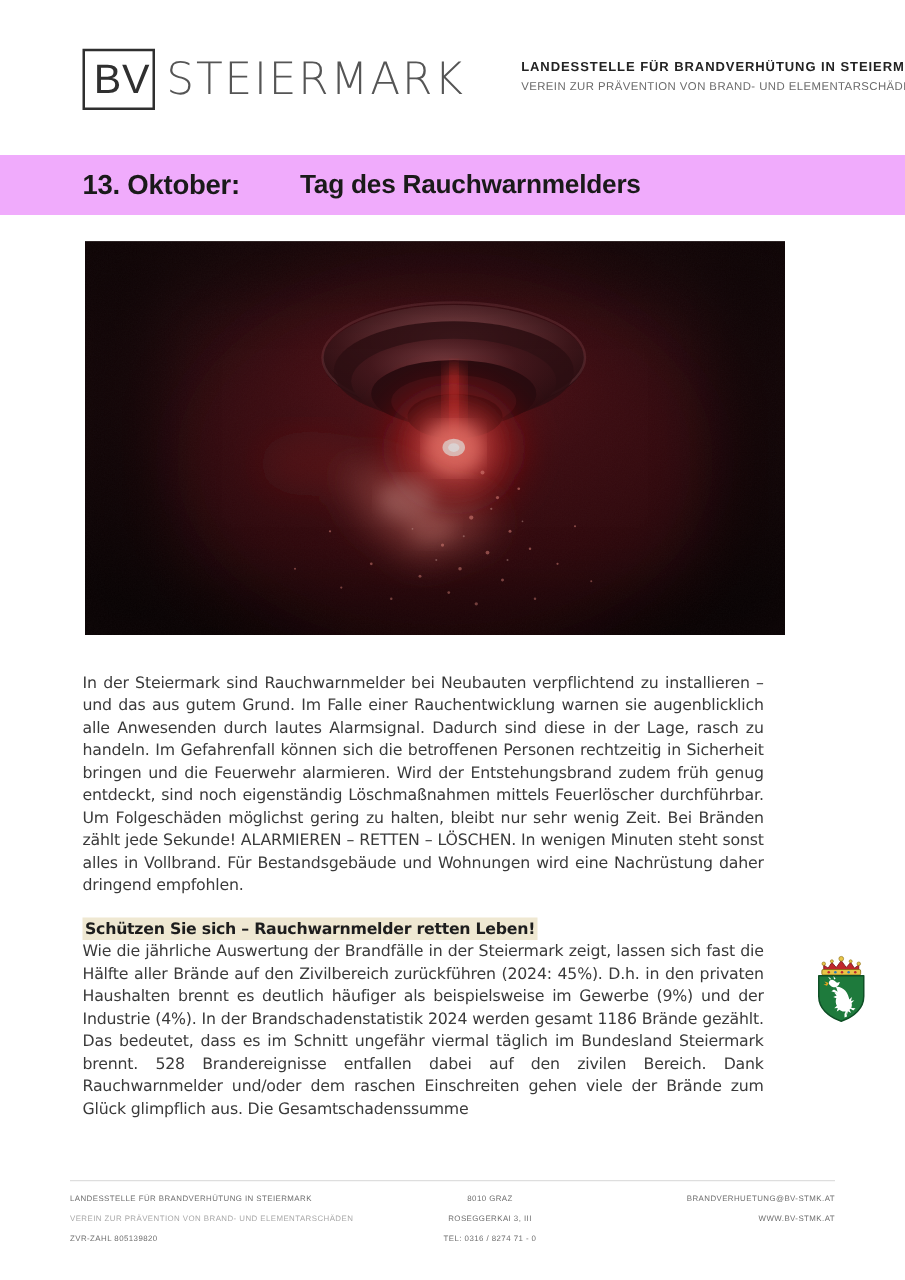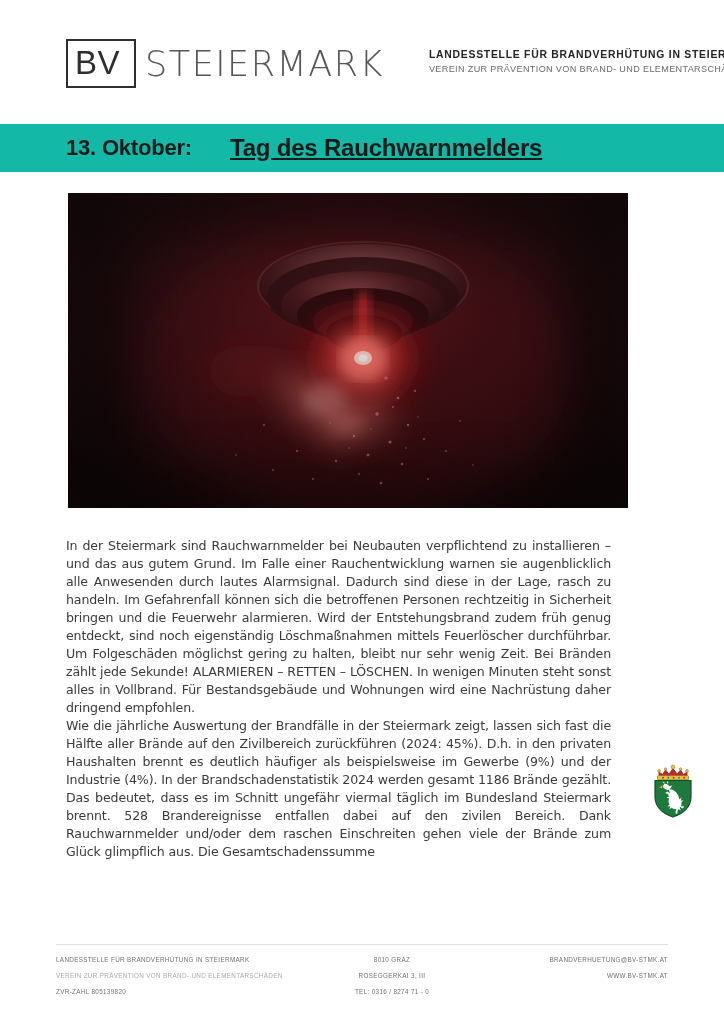--- a/index.html
+++ b/index.html
@@ -39,21 +39,21 @@
     display: flex;
     align-items: center;
     margin-left: 66px;
     margin-top: 3px;
   }
   .logo-bv {
     border: 2px solid #2f2f2f;
     font-size: 33px;
     line-height: 1;
     letter-spacing: 0.5px;
-    padding: 5px 14px 7px 7px;
+    padding: 5px 2px 7px 7px;
     font-weight: 400;
     color: #2f2f2f;
     font-family: "Liberation Sans", sans-serif;
   }
   .logo-word {
     font-size: 35px;
     letter-spacing: 1.5px;
     color: #555555;
     font-weight: 300;
     margin-left: 9px;
@@ -80,38 +80,38 @@
     white-space: nowrap;
   }
 
   
   .banner {
     position: absolute;
     top: 124px;
     left: 0;
     width: 724px;
     height: 48px;
-    background: #14b8a6;
+    background: #f0abfc;
     display: flex;
     align-items: center;
+    gap: 10px;
   }
   .banner-date {
     margin-left: 66px;
     font-size: 22px;
     font-weight: bold;
     color: #1a1a1a;
     letter-spacing: -0.2px;
   }
   .banner-title {
     margin-left: 38px;
-    font-size: 24px;
+    font-size: 21px;
     font-weight: bold;
     color: #1a1a1a;
     letter-spacing: -0.2px;
-    text-decoration: underline;
   }
 
   
   .photo {
     position: absolute;
     top: 193px;
     left: 68px;
     width: 560px;
     height: 315px;
     overflow: hidden;
@@ -334,20 +334,23 @@
 
       <rect width="560" height="315" fill="none"></rect>
       <rect width="560" height="315" fill="url(#ceilGlow)" opacity="0.18"></rect>
       <path d="M0 0 H560 V315 H0 Z M55 32 H505 V283 H55 Z" fill="#000" opacity="0.34" fill-rule="evenodd" filter="url(#blurL)"></path>
     </svg>
   </div>
 
   <div class="content">
     <p class="body">In der Steiermark sind Rauchwarnmelder bei Neubauten verpflichtend zu installieren – und das aus gutem Grund. Im Falle einer Rauchentwicklung warnen sie augenblicklich alle Anwesenden durch lautes Alarmsignal. Dadurch sind diese in der Lage, rasch zu handeln. Im Gefahrenfall können sich die betroffenen Personen rechtzeitig in Sicherheit bringen und die Feuerwehr alarmieren. Wird der Entstehungsbrand zudem früh genug entdeckt, sind noch eigenständig Löschmaßnahmen mittels Feuerlöscher durchführbar. Um Folgeschäden möglichst gering zu halten, bleibt nur sehr wenig Zeit. Bei Bränden zählt jede Sekunde! ALARMIEREN – RETTEN – LÖSCHEN. In wenigen Minuten steht sonst alles in Vollbrand. Für Bestandsgebäude und Wohnungen wird eine Nachrüstung daher dringend empfohlen.</p>
 
+    <div class="section-heading">
+      <span class="hl">Schützen Sie sich – Rauchwarnmelder retten Leben!</span>
+    </div>
 
     <p class="body">Wie die jährliche Auswertung der Brandfälle in der Steiermark zeigt, lassen sich fast die Hälfte aller Brände auf den Zivilbereich zurückführen (2024: 45%). D.h. in den privaten Haushalten brennt es deutlich häufiger als beispielsweise im Gewerbe (9%) und der Industrie (4%). In der Brandschadenstatistik 2024 werden gesamt 1186 Brände gezählt. Das bedeutet, dass es im Schnitt ungefähr viermal täglich im Bundesland Steiermark brennt. 528 Brandereignisse entfallen dabei auf den zivilen Bereich. Dank Rauchwarnmelder und/oder dem raschen Einschreiten gehen viele der Brände zum Glück glimpflich aus. Die Gesamtschadenssumme</p>
   </div>
 
   <div class="crest">
     <svg width="44" height="55" viewBox="0 0 44 55" xmlns="http://www.w3.org/2000/svg" aria-hidden="true">
 
       <g>
         <path d="M8 13 L8 9 L11.5 11.5 L14.5 7 L18 11 L22 5.5 L26 11 L29.5 7 L32.5 11.5 L36 9 L36 13 Z" fill="#c0272d" stroke="#7d1418" stroke-width="0.7" stroke-linejoin="round"></path>
         <circle cx="22" cy="4" r="1.9" fill="#e8c547" stroke="#8a6c14" stroke-width="0.5"></circle>

